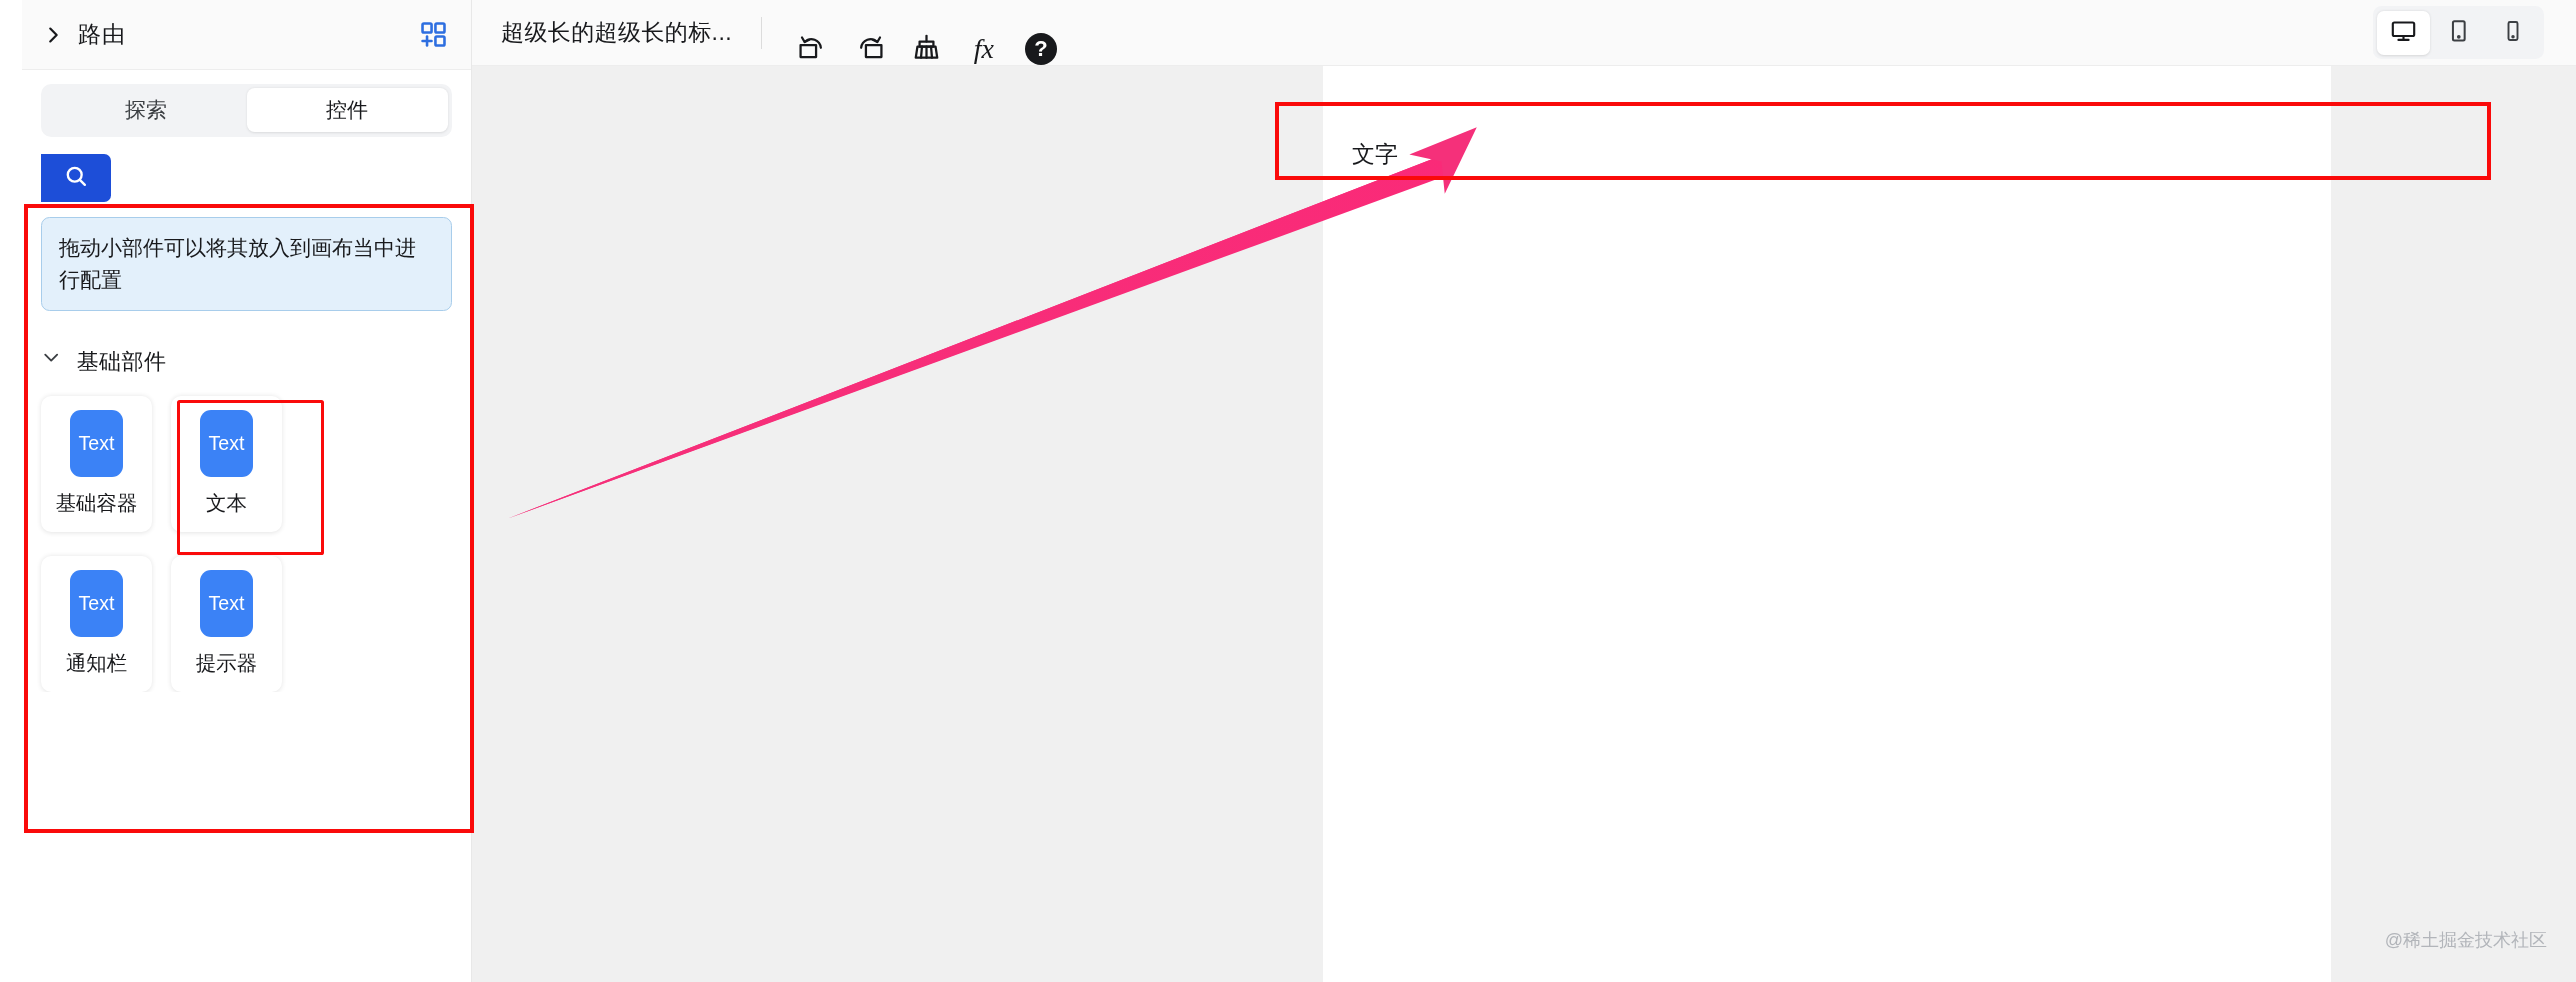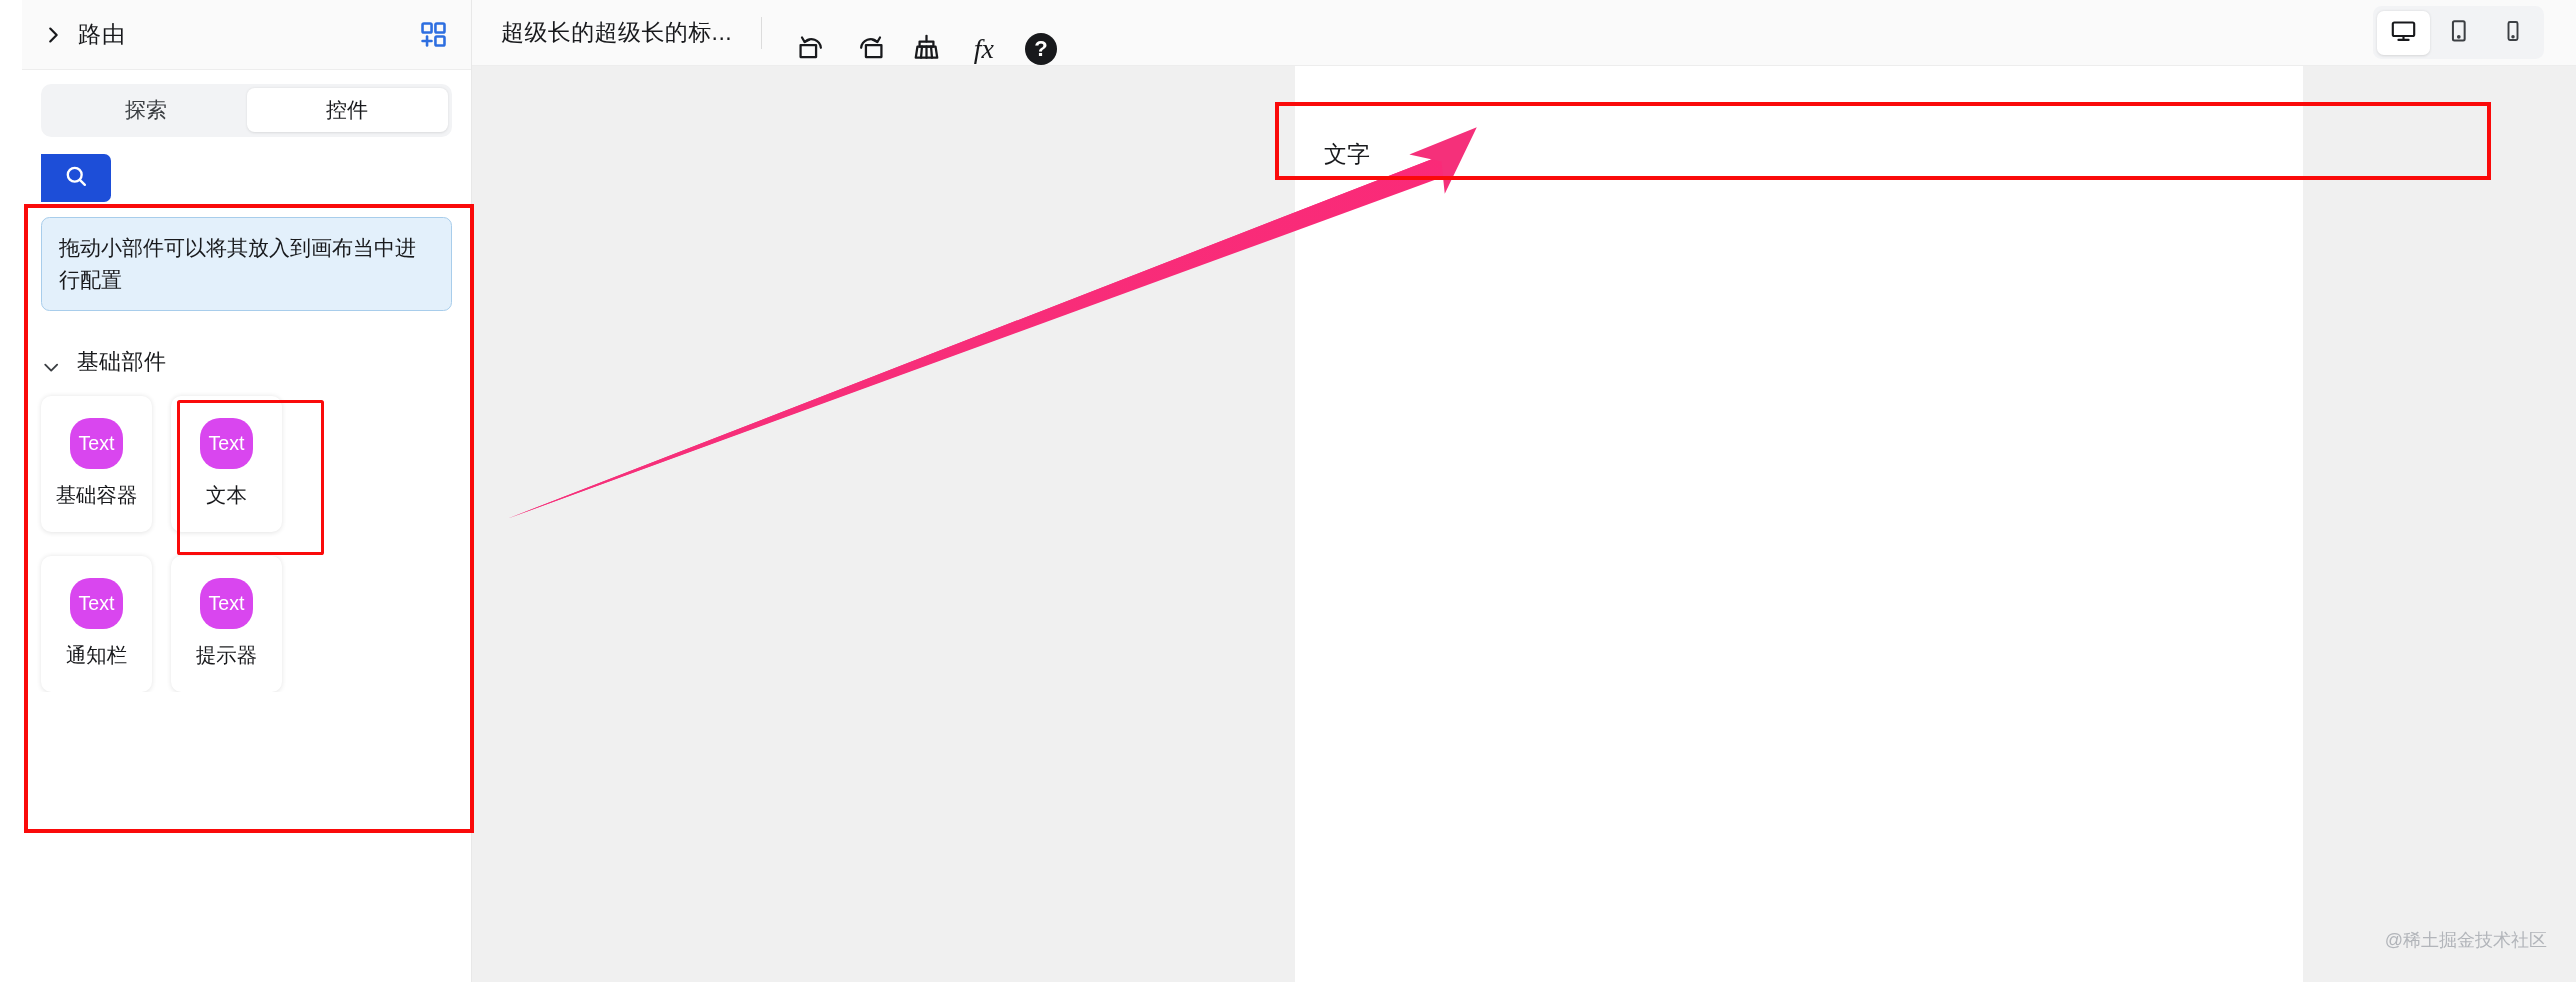--- a/index.html
+++ b/index.html
@@ -81,35 +81,35 @@
   .tip-wrap { padding: 15.3px 19px 0 19px; }
   .tip {
     background: #e3f0fb; border: 0.9px solid #a8cdeb;
     border-radius: 8.5px; padding: 14.5px 17px;
     font-size: 21px; line-height: 1.5; color: #18191c;
   }
 
   
   .sections { padding: 12px 19px 0 19px; overflow: hidden; }
   .section { margin-top: 24px; }
-  .section-head { display: flex; align-items: flex-end; gap: 15.3px; cursor: pointer; }
+  .section-head { display: flex; align-items: flex-start; gap: 15.3px; cursor: pointer; }
   .chevron-down { width: 20.4px; height: 20.4px; color: #3c3f43; }
   .section-title { font-size: 22px; color: #18191c; letter-spacing: 0.4px; }
   .widget-grid { display: flex; gap: 19px; margin-top: 19px; }
   .widget-card {
     width: 111px; height: 136px;
     background: #ffffff; border-radius: 10.2px;
     box-shadow: 0 0.9px 5.1px rgba(0,0,0,.11);
     display: flex; flex-direction: column;
     align-items: center; justify-content: center; gap: 12px;
     cursor: grab; position: relative;
   }
   .widget-thumb {
-    width: 53px; height: 51px; background: #d946ef;
-    border-radius: 20px; display: flex;
+    width: 53px; height: 67px; background: #3b82f6;
+    border-radius: 11px; display: flex;
     align-items: center; justify-content: center;
     color: #ffffff; font-size: 19.6px;
   }
   .widget-label { font-size: 20.4px; color: #18191c; }
 
   
   .anno { position: absolute; border: 4.3px solid #fa0a0a; pointer-events: none; z-index: 40; }
   #anno-panel { left: 1.7px; top: 204px; width: 450px; height: 629px; }
   #anno-widget { left: 155px; top: 400px; width: 147px; height: 155px; border-width: 3.4px; border-radius: 2.6px; }
 
@@ -146,21 +146,21 @@
     cursor: pointer; color: #18191c;
   }
   .device-btn.active { background: #ffffff; box-shadow: 0 0.9px 2.6px rgba(0,0,0,.12); }
 
   
   .canvas-area {
     flex: 1 1 auto; background: #f0f0f0;
     position: relative; overflow: hidden;
   }
   .canvas-page {
-    position: absolute; left: 823px; top: 0;
+    position: absolute; left: 851px; top: 0;
     width: 1008px; height: 916px;
     background: #ffffff;
   }
   .canvas-text-widget {
     position: absolute; left: 0; top: 51px;
     width: 1216px; height: 75px;
     display: flex; align-items: center;
     padding-left: 29px;
     font-size: 23px; color: #18191c;
   }

